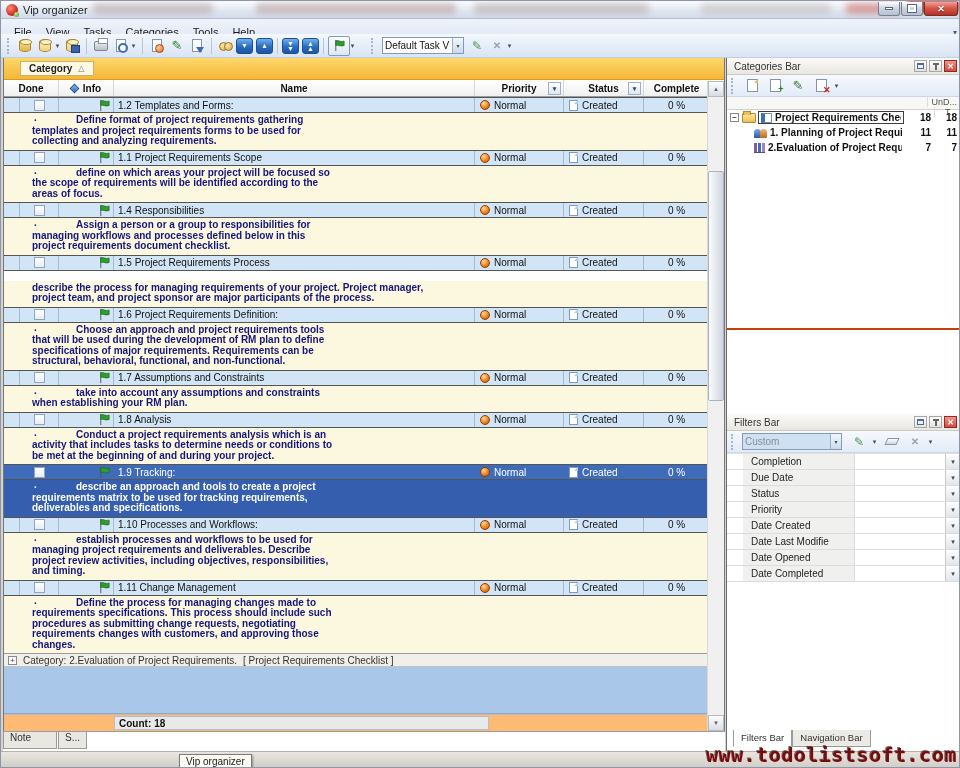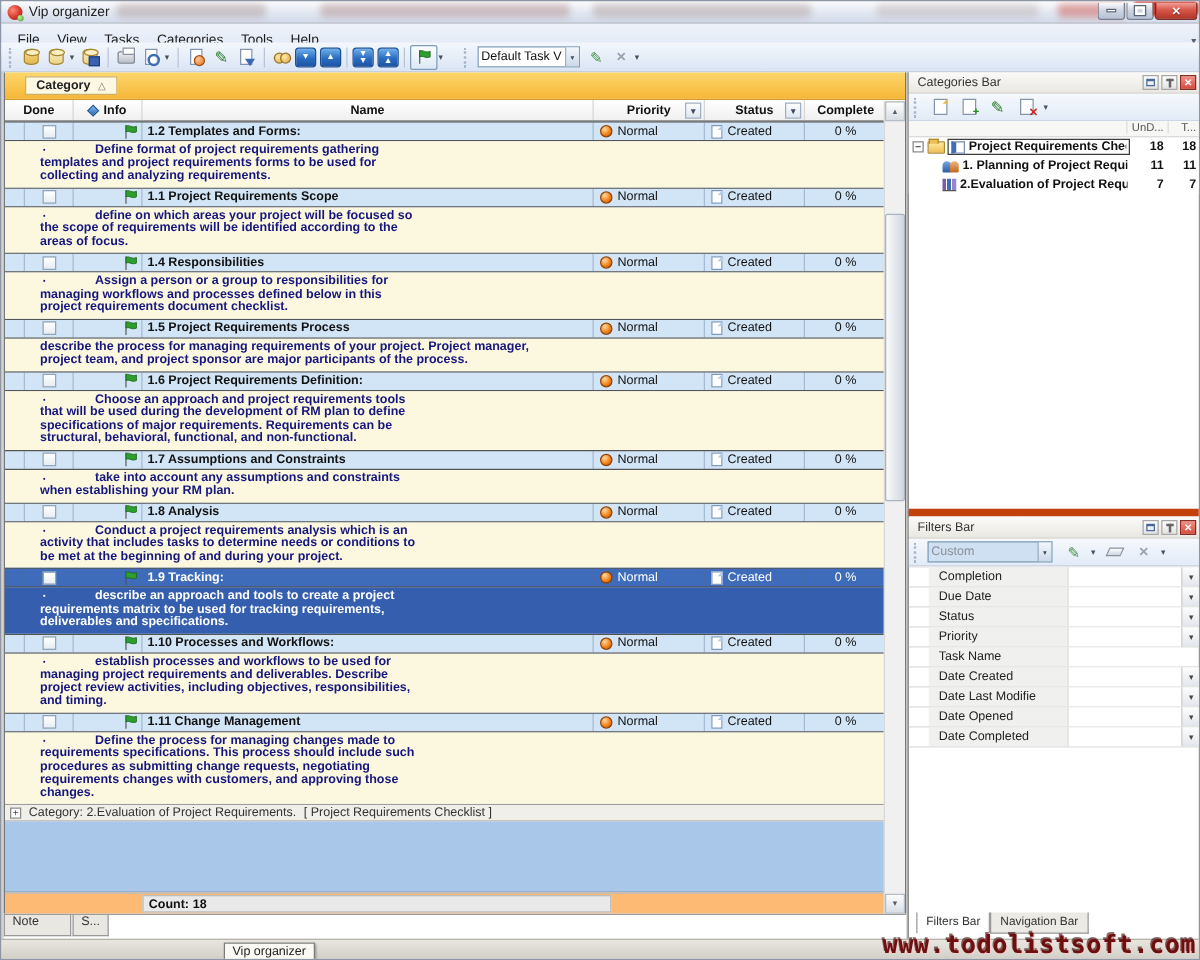--- a/index.html
+++ b/index.html
@@ -88,31 +88,31 @@
   .hc.done{width:55px;} .hc.info{width:55px;gap:5px;} .hc.name{width:361px;} .hc.pri{width:89px;}
   .hc.stat{width:80px;} .hc.comp{width:65px;border-right:none;}
   .diamond{width:7px;height:7px;transform:rotate(45deg);background:linear-gradient(135deg,#7fc0f2,#2766b4);border:1px solid #1c4f92;}
   .hddbtn{position:absolute;right:2px;top:2px;width:13px;height:13px;border:1px solid #9fb0c4;
     background:linear-gradient(#fdfdfd,#dfe6ef);display:flex;align-items:center;justify-content:center;font-size:7px;color:#3c4c5e;}
   .rows{flex:0 0 auto;}
   .trow{height:16px;background:#d2e5f6;border-top:1px solid #555;border-bottom:1px solid #555;
     display:flex;align-items:stretch;font-size:10px;color:#111;}
   .cell{display:flex;align-items:center;border-right:1px solid rgba(80,110,145,.35);}
   .c-gut{width:16px;} .c-done{width:39px;justify-content:center;} .c-info{width:55px;justify-content:flex-end;padding-right:2px;}
-  .c-name{width:361px;padding-left:4px;font-weight:bold;} .c-pri{width:89px;padding-left:5px;gap:4px;}
+  .c-name{width:361px;padding-left:4px;} .c-pri{width:89px;padding-left:5px;gap:4px;}
   .c-stat{width:80px;padding-left:5px;gap:4px;} .c-comp{width:65px;justify-content:center;border-right:none;}
   .checkbox{width:11px;height:11px;border:1px solid #93a5ba;background:linear-gradient(#fff,#e7edf4);}
   .flag{width:13px;height:13px;flex:0 0 auto;}
   .ball{width:10px;height:10px;border-radius:50%;background:radial-gradient(circle at 35% 30%,#ffd9a0,#ef7c12 60%,#b55207);border:1px solid #8e4106;flex:0 0 auto;}
   .doc{width:9px;height:11px;background:#fff;border:1px solid #7f9ac2;position:relative;flex:0 0 auto;}
   .doc::before{content:"";position:absolute;right:-1px;top:-1px;width:0;height:0;border-left:4px solid transparent;border-bottom:4px solid #b9cbe4;}
   .drow{background:#fbf8df;position:relative;font-weight:bold;color:#16167e;}
   .bullet{position:absolute;left:30px;top:2px;font-weight:bold;}
   .dtext{margin-left:28px;width:302px;text-indent:44px;line-height:10.5px;padding:2px 0 3px;font-size:10px;}
-  .dtext.flush{text-indent:0;width:392px;}
+  .dtext.flush{text-indent:0;width:392px;margin-top:10px;}
   .trow.sel{background:#3e6cba;color:#fff;}
   .trow.sel .checkbox{background:linear-gradient(#eef:#ccd);}
   .drow.sel{background:#355fae;color:#fff;}
   .drow.sel .dtext,.drow.sel .bullet{color:#fff;}
   .gfooter{height:14px;background:#f1efe9;border-top:1px solid #9c9c9c;border-bottom:1px solid #c6c3bb;
     display:flex;align-items:center;gap:6px;padding-left:4px;font-size:10px;color:#333;flex:0 0 auto;}
   .expbox{width:9px;height:9px;border:1px solid #8a8a8a;background:#fff;font-size:8px;line-height:7px;text-align:center;color:#444;}
   .bluefill{flex:1;background:#a9c7e9;border-bottom:1px solid #8fa9c9;min-height:0;}
   .countrow{height:17px;background:#fdba74;position:relative;flex:0 0 auto;border-top:1px solid #bdbdbd;}
   .countcell{position:absolute;left:110px;top:1px;width:375px;height:14px;background:#e9e9e9;border:1px solid #bdbdbd;
@@ -121,38 +121,38 @@
   .vscroll{position:absolute;right:0;top:23px;bottom:0;width:17px;background:#f0f0f0;border-left:1px solid #d8d8d8;}
   .sbtn{position:absolute;left:0;width:16px;height:16px;background:linear-gradient(#fdfdfd,#d9dee5);border:1px solid #b4bcc6;
     display:flex;align-items:center;justify-content:center;font-size:7px;color:#55606e;}
   .sbtn.up{top:0;} .sbtn.down{bottom:0;}
   .sthumb{position:absolute;left:0;top:90px;width:16px;height:230px;background:linear-gradient(90deg,#fafbfc,#cfd6df);
     border:1px solid #aab3bf;border-radius:2px;}
 
   
   .rightpanel{position:absolute;left:725px;top:57px;width:233px;height:693px;background:#fff;border-left:1px solid #6e6e6e;}
   .panel{position:absolute;left:0;width:233px;}
-  .cat-panel{top:0;height:355px;border-bottom:6px solid #c2410c;}
+  .cat-panel{top:0;height:272px;border-bottom:2px solid #c2410c;}
   .filt-panel{top:356px;height:337px;}
   .phead{height:17px;background:linear-gradient(#fbfaf8,#e9e7e1);border-bottom:1px solid #ccc9c2;
     display:flex;align-items:center;padding:0 3px 0 7px;font-size:10px;color:#333;}
   .pbtns{margin-left:auto;display:flex;gap:2px;}
   .pbtn{width:13px;height:12px;border:1px solid #a7a7a7;background:linear-gradient(#fff,#e3e3e3);
     display:flex;align-items:center;justify-content:center;}
   .pbtn .winico{width:7px;height:6px;border:1px solid #4a6a9a;border-top-width:2px;}
   .pbtn .pinico{width:2px;height:7px;background:#666;position:relative;}
   .pbtn .pinico::before{content:"";position:absolute;left:-2px;top:0;width:6px;height:2px;background:#666;}
   .pbtn.red{background:linear-gradient(#f0938a,#d64a3c);border-color:#8c2d23;color:#fff;font-size:8px;font-weight:bold;}
   .ptool{height:22px;background:linear-gradient(#f6f9fd,#e2ebf7);border-bottom:1px solid #ccd6e4;
     display:flex;align-items:center;padding-left:4px;gap:3px;}
   .ptool .pageico{width:11px;height:13px;background:#fff;border:1px solid #8494ad;position:relative;}
   .ptool .pageico.fold::after{content:"";position:absolute;right:-1px;top:-1px;border-left:4px solid transparent;border-bottom:4px solid #e8b84f;}
   .ptool .plus{position:absolute;right:-4px;bottom:-3px;color:#1f8c1f;font-weight:bold;font-size:9px;}
   .ptool .redx{position:absolute;right:-5px;bottom:-4px;color:#c42a1c;font-weight:bold;font-size:9px;}
-  .treehead{height:13px;border-bottom:1px solid #d2d2d2;background:#f7f7f5;display:flex;align-items:flex-start;font-size:9px;color:#555;}
+  .treehead{height:13px;border-bottom:1px solid #d2d2d2;background:#f7f7f5;display:flex;align-items:flex-end;font-size:9px;color:#555;flex-direction:column;}
   .treehead .thspace{flex:1;}
   .thcol{width:33px;border-left:1px solid #ddd;padding-right:3px;text-align:right;}
   .thcol.t2{width:26px;}
   .tree{background:#fff;}
   .tree-row{height:15px;display:flex;align-items:center;font-weight:bold;font-size:10px;color:#111;padding-left:3px;}
   .tree-row:not(.root){padding-left:25px;}
   .expander{width:9px;height:9px;border:1px solid #888;background:#fff;font-size:8px;line-height:7px;text-align:center;color:#444;margin-right:3px;flex:0 0 auto;}
   .folderico{width:14px;height:10px;background:linear-gradient(#ffe9a0,#eebf54);border:1px solid #b08a2e;border-radius:1px;position:relative;margin-right:2px;flex:0 0 auto;}
   .folderico::before{content:"";position:absolute;left:0;top:-3px;width:6px;height:3px;background:#eebf54;border:1px solid #b08a2e;border-bottom:none;}
   .tree-row:not(.root) .expander,.tree-row:not(.root) .folderico{display:none;}
@@ -764,25 +764,20 @@
             <span class="fval"></span>
             <span class="fdd">▾</span>
           </div>
 
           <div class="frow hasdd">
             <span class="flabel">Priority</span>
             <span class="fval"></span>
             <span class="fdd">▾</span>
           </div>
 
-          <div class="frow">
-            <span class="flabel">Task Name</span>
-            <span class="fval"></span>
-            <span class="fdd">▾</span>
-          </div>
 
           <div class="frow hasdd">
             <span class="flabel">Date Created</span>
             <span class="fval"></span>
             <span class="fdd">▾</span>
           </div>
 
           <div class="frow hasdd">
             <span class="flabel">Date Last Modifie</span>
             <span class="fval"></span>

